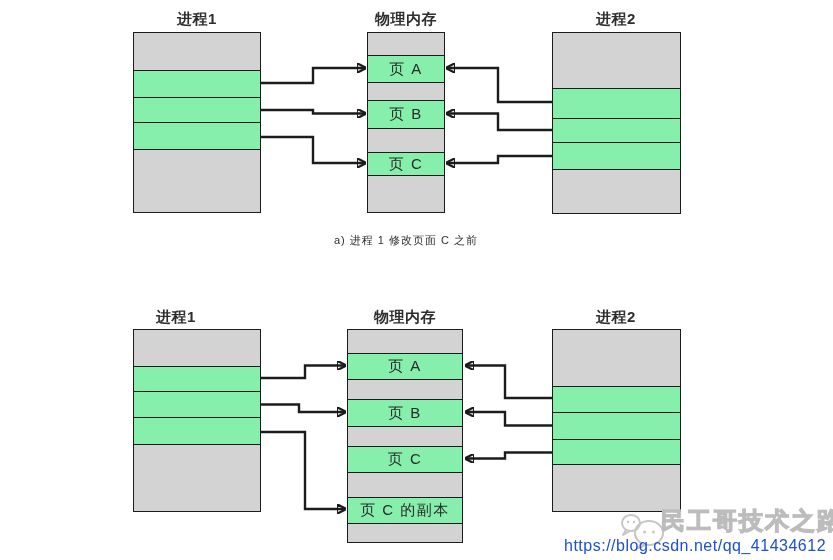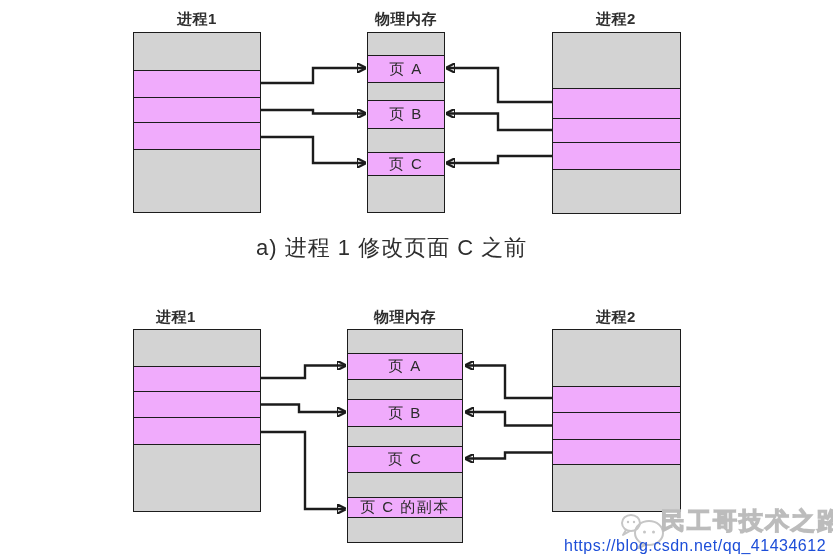--- a/index.html
+++ b/index.html
@@ -13,34 +13,34 @@
 
   .box {
     position:absolute;
     border:1px solid #1c1c1c;
     background:#d3d3d3;
     display:flex; flex-direction:column;
   }
   .row { width:100%; flex:0 0 auto; }
   .row + .row { border-top:1px solid #1c1c1c; }
   .row.gray { background:#d3d3d3; }
-  .row.blue { background:#f0abfc; }
+  .row.blue { background:#86efac; }
   .row.fill { flex:1 1 auto; }
   .row.label {
     display:flex; align-items:center; justify-content:center;
     font-size:15px; letter-spacing:1.5px; color:#2b2b2b;
   }
 
   .title {
     position:absolute; text-align:center;
     font-size:15px; font-weight:600; color:#2e2e2e; letter-spacing:0.5px;
   }
   .caption {
-    position:absolute; text-align:left;
-    font-size:22px; color:#2e2e2e; letter-spacing:1px;
+    position:absolute; text-align:center;
+    font-size:11px; color:#2e2e2e; letter-spacing:1px;
   }
 
   .arrows { position:absolute; left:0; top:0; pointer-events:none; }
   .arrows path { fill:none; stroke:#1c1c1c; stroke-width:2.4; }
 
   .wm-icon { position:absolute; left:619px; top:511px; }
   .wm-brand {
     position:absolute; left:661px; top:505px;
     font-size:24px; font-weight:700; letter-spacing:2px;
     color:#fbfbfb; -webkit-text-stroke:1.2px #bcbcbc;
@@ -127,21 +127,21 @@
   </div>
 
   <div class="box" style="left:347px; top:329px; width:116px; height:214px;">
     <div class="row gray" style="height:23px"></div>
     <div class="row blue label" style="height:26px">页 A</div>
     <div class="row gray" style="height:20px"></div>
     <div class="row blue label" style="height:27px">页 B</div>
     <div class="row gray" style="height:20px"></div>
     <div class="row blue label" style="height:26px">页 C</div>
     <div class="row gray" style="height:25px"></div>
-    <div class="row blue label" style="height:20px">页 C 的副本</div>
+    <div class="row blue label" style="height:26px">页 C 的副本</div>
     <div class="row gray fill"></div>
   </div>
 
   <div class="box" style="left:552px; top:329px; width:129px; height:183px;">
     <div class="row gray" style="height:56px"></div>
     <div class="row blue" style="height:26px"></div>
     <div class="row blue" style="height:27px"></div>
     <div class="row blue" style="height:25px"></div>
     <div class="row gray fill"></div>
   </div>

